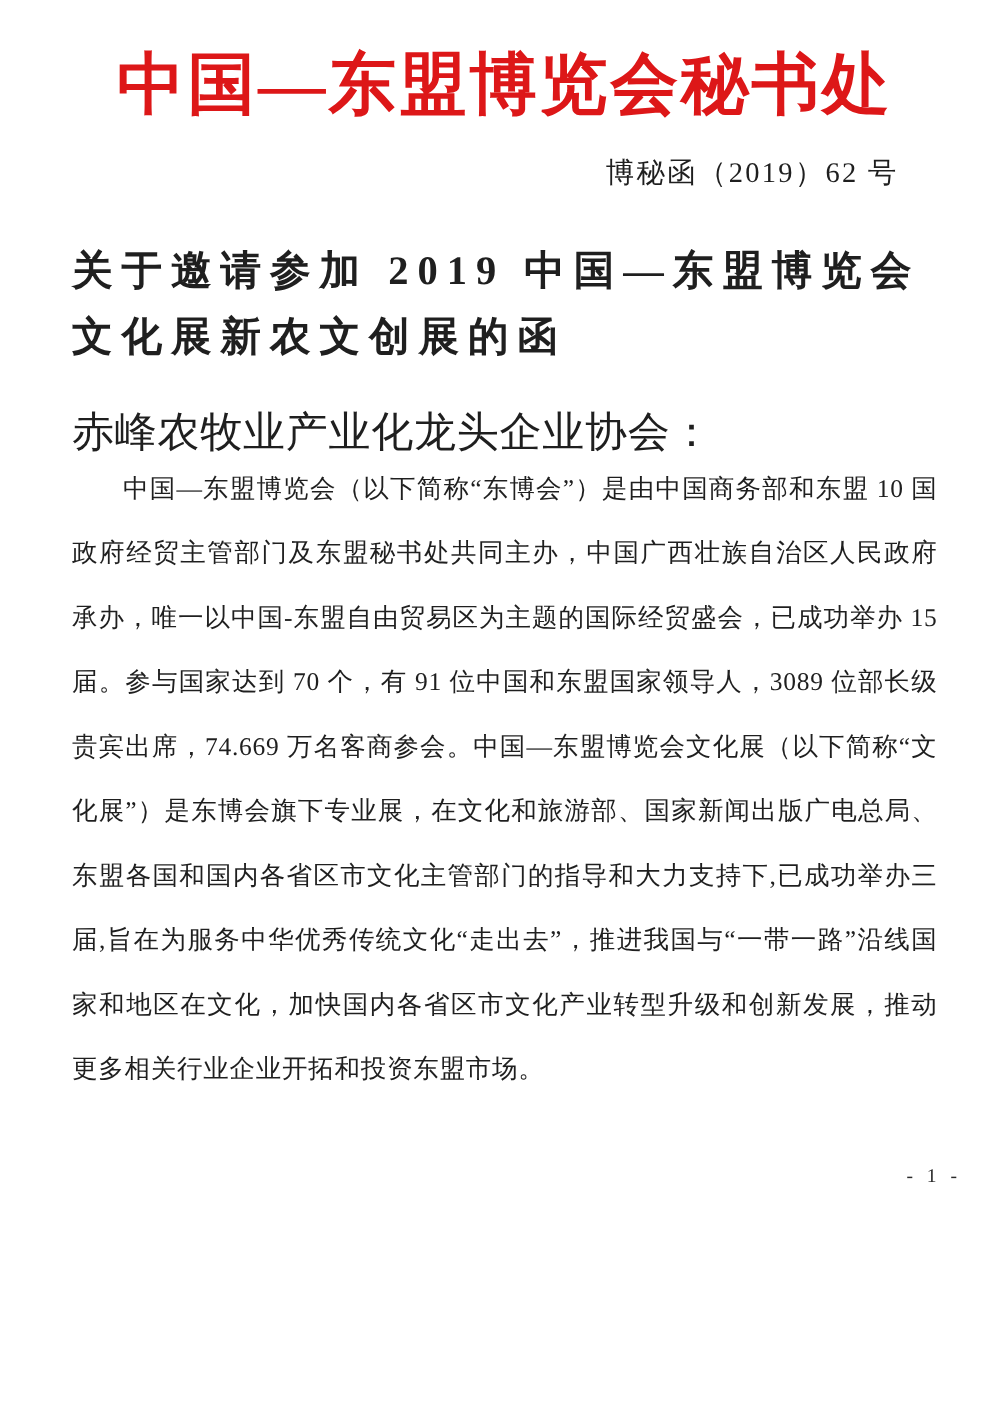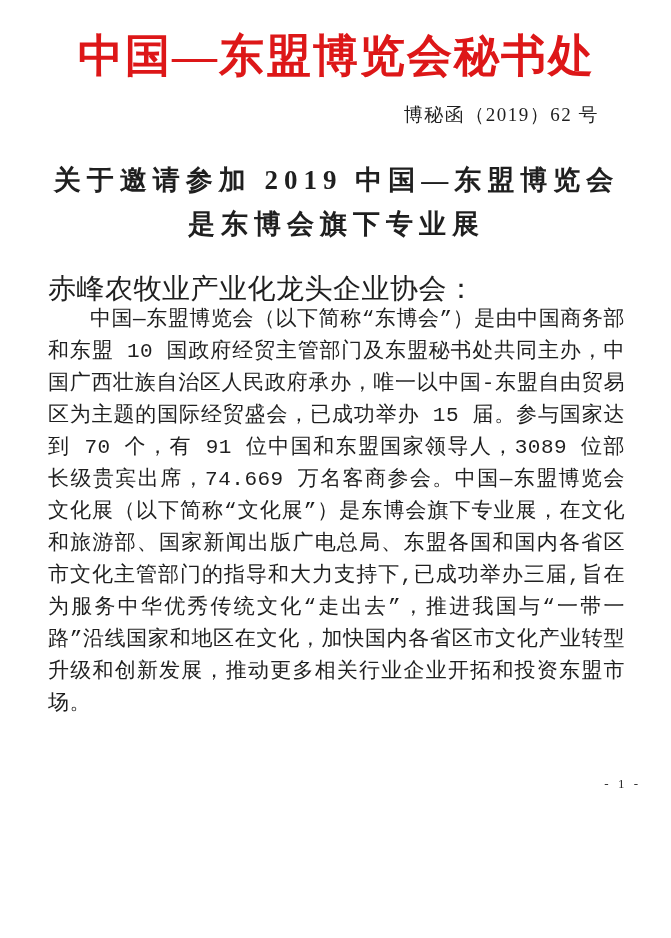--- a/index.html
+++ b/index.html
@@ -35,41 +35,40 @@
   .doc-number {
     margin-top: 18px;
     text-align: right;
     padding-right: 26px;
     font-size: 19px;
     letter-spacing: 1.5px;
     font-family: Liberation Serif, serif;
   }
   .title {
     margin: 30px 0 0 0;
-    text-align: center;
+    text-align: left;
     font-size: 27px;
     font-weight: bold;
     letter-spacing: 6px;
     line-height: 44px;
   }
   .title-line { display: block; white-space: nowrap; }
   .addressee {
     margin-top: 28px;
     font-size: 28px;
     line-height: 30px;
     letter-spacing: 0.5px;
   }
   .body-para {
     margin: 0;
-    font-size: 21px;
-    line-height: 32px;
+    font-size: 17px;
+    line-height: 43px;
     text-align: justify;
     text-indent: 2em;
     letter-spacing: 0.5px;
-    font-family: Liberation Mono, monospace;
   }
   .page-footer {
     position: absolute;
     right: 30px;
     bottom: 18px;
     font-size: 13px;
     letter-spacing: 3px;
     color: #2a2a2a;
   }
 </style>
@@ -77,21 +76,21 @@
 <body>
 
 <div class="doc">
 
   <div class="letterhead">中国—东盟博览会秘书处</div>
 
   <div class="doc-number">博秘函（2019）62 号</div>
 
   <h1 class="title">
     <span class="title-line">关于邀请参加 2019 中国—东盟博览会</span>
-    <span class="title-line">是东博会旗下专业展</span>
+    <span class="title-line">文化展新农文创展的函</span>
   </h1>
 
   <div class="addressee">赤峰农牧业产业化龙头企业协会：</div>
 
   <p class="body-para">中国—东盟博览会（以下简称“东博会”）是由中国商务部和东盟 10 国政府经贸主管部门及东盟秘书处共同主办，中国广西壮族自治区人民政府承办，唯一以中国-东盟自由贸易区为主题的国际经贸盛会，已成功举办 15 届。参与国家达到 70 个，有 91 位中国和东盟国家领导人，3089 位部长级贵宾出席，74.669 万名客商参会。中国—东盟博览会文化展（以下简称“文化展”）是东博会旗下专业展，在文化和旅游部、国家新闻出版广电总局、东盟各国和国内各省区市文化主管部门的指导和大力支持下,已成功举办三届,旨在为服务中华优秀传统文化“走出去”，推进我国与“一带一路”沿线国家和地区在文化，加快国内各省区市文化产业转型升级和创新发展，推动更多相关行业企业开拓和投资东盟市场。</p>
 
 
   <div class="page-footer">- 1 -</div>
 
 </div>

